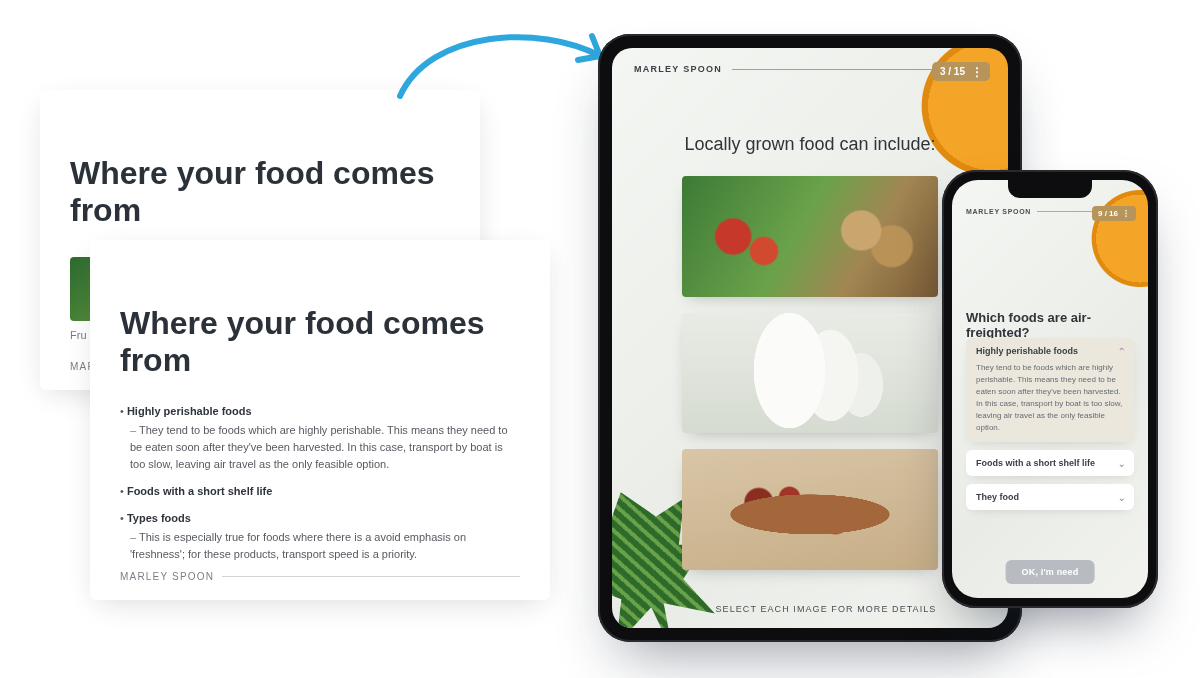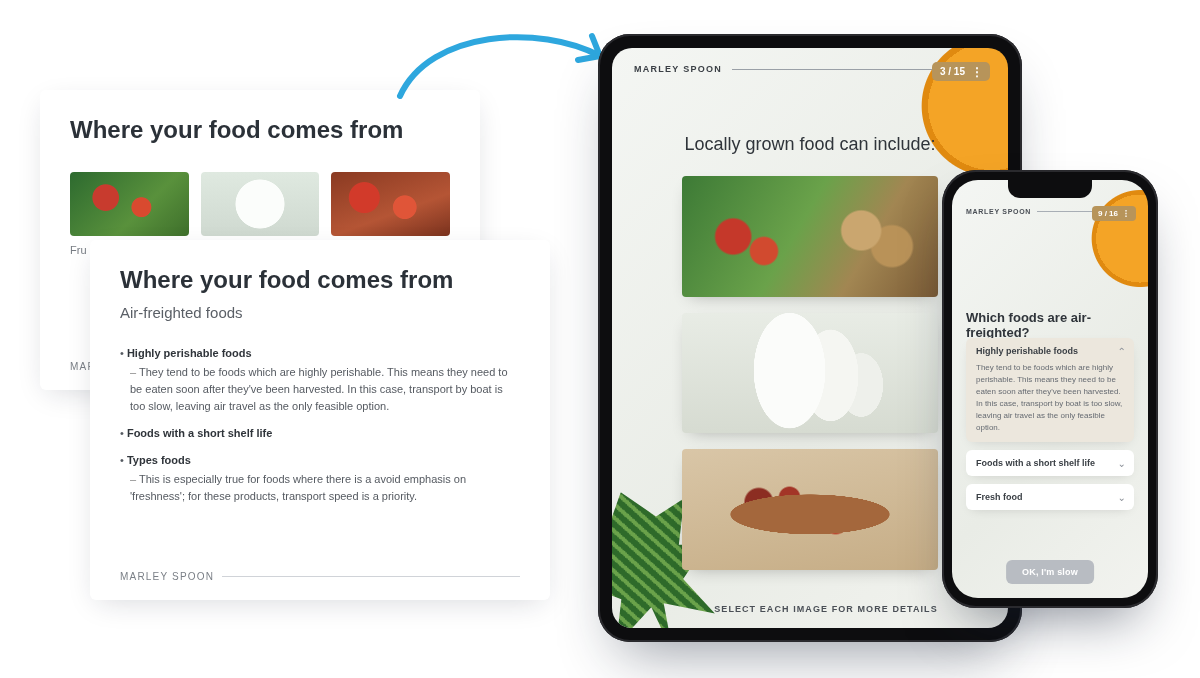--- a/index.html
+++ b/index.html
@@ -17,21 +17,21 @@
   *{box-sizing:border-box;font-family:"Helvetica Neue",Arial,sans-serif;}
   body{margin:0;background:#fff;color:var(--ink);width:var(--page-w);height:var(--page-h);position:relative;}
 
   
   .doc-card{
     position:absolute;background:var(--paper);border-radius:6px;
     box-shadow:0 8px 28px -8px var(--shadow);
     padding:26px 30px 18px 30px;
     display:flex;flex-direction:column;
   }
-  .doc-card .title{font-size:24px;font-weight:700;color:#2b3138;}
+  .doc-card .title{font-size:32px;font-weight:700;color:#2b3138;margin-top:39px;}
   .doc-card .subtitle{font-size:15px;color:var(--muted);margin-top:10px;}
   .doc-card .footer-brand{margin-top:auto;display:flex;align-items:center;gap:8px;font-size:10px;letter-spacing:.12em;color:#7a7f86;text-transform:uppercase;}
   .doc-card .footer-brand .rule{flex:1;height:1px;background:var(--line);}
 
   #doc-back{left:40px;top:90px;width:440px;height:300px;}
   #doc-back .thumbs{margin-top:28px;display:flex;gap:12px;}
   #doc-back .thumb{flex:1;height:64px;border-radius:4px;overflow:hidden;}
   .food1{background:
     radial-gradient(circle at 30% 40%,#c83b2e 0 14%,transparent 15%),
     radial-gradient(circle at 60% 55%,#d94a2f 0 12%,transparent 13%),
@@ -87,21 +87,21 @@
     radial-gradient(ellipse 36px 58px at 42% 48%,#fbfcfa 0 99%,transparent 100%),
     radial-gradient(ellipse 28px 46px at 58% 52%,#f5f6f2 0 99%,transparent 100%),
     radial-gradient(ellipse 22px 32px at 70% 60%,#eef0eb 0 99%,transparent 100%),
     linear-gradient(180deg,#e8ece5,#d6dbd1);}
   .char{background:
     radial-gradient(ellipse 80px 20px at 50% 54%,#a4673c 0 99%,transparent 100%),
     radial-gradient(circle at 30% 44%,#8c2d22 0 7%,transparent 8%),
     radial-gradient(circle at 42% 40%,#a33527 0 6%,transparent 7%),
     radial-gradient(circle at 60% 60%,#b84a30 0 7%,transparent 8%),
     linear-gradient(170deg,#d9c6a7,#c6ad86);}
-  .t-footer{position:absolute;left:0;right:0;bottom:14px;text-align:center;font-size:9px;letter-spacing:.12em;color:#4a4f56;font-weight:700;text-transform:uppercase;padding-left:32px;}
+  .t-footer{position:absolute;left:0;right:0;bottom:14px;text-align:center;font-size:9px;letter-spacing:.12em;color:#4a4f56;font-weight:400;text-transform:uppercase;padding-left:32px;}
   .pineapple{position:absolute;left:-30px;bottom:-30px;width:130px;height:170px;transform:rotate(-18deg);z-index:0;
     background:
       repeating-linear-gradient(60deg,#2e6a2a 0 6px,#6aa24a 6px 10px),
       repeating-linear-gradient(-60deg,#2e6a2a 0 6px,transparent 6px 10px);
     clip-path:polygon(50% 0,70% 20%,95% 15%,80% 40%,100% 45%,75% 60%,90% 85%,55% 70%,50% 100%,45% 70%,10% 85%,25% 60%,0 45%,20% 40%,5% 15%,30% 20%);
     filter:blur(.5px);}
 
   
   .phone{
     position:absolute;left:942px;top:170px;width:216px;height:438px;
@@ -142,21 +142,20 @@
   </div>
   <div style="font-size:11px;color:#777c83;margin-top:8px;">Fru</div>
   <div class="footer-brand">
     <span>MARLEY SPOON</span>
     <span class="rule"></span>
   </div>
 </div>
 
 <div id="doc-front" class="doc-card">
   <div class="title">Where your food comes from</div>
-  <div class="subtitle">Air-freighted foods</div>
   <div class="bullets">
     <div class="item">
       <b>Highly perishable foods</b>
       <span class="sub">They tend to be foods which are highly perishable. This means they need to be eaten soon after they've been harvested. In this case, transport by boat is too slow, leaving air travel as the only feasible option.</span>
     </div>
     <div class="item">
       <b>Foods with a short shelf life</b>
     </div>
     <div class="item">
       <b>Types foods</b>
@@ -211,19 +210,19 @@
       <div class="p-item open">
         <div class="lbl">Highly perishable foods</div>
         <span class="chev">⌃</span>
         <div class="body">They tend to be foods which are highly perishable. This means they need to be eaten soon after they've been harvested. In this case, transport by boat is too slow, leaving air travel as the only feasible option.</div>
       </div>
       <div class="p-item">
         <div class="lbl">Foods with a short shelf life</div>
         <span class="chev">⌄</span>
       </div>
       <div class="p-item">
-        <div class="lbl">Fresh food</div>
+        <div class="lbl">They food</div>
         <span class="chev">⌄</span>
       </div>
     </div>
-    <div class="p-done">OK, I'm slow</div>
+    <div class="p-done">OK, I'm need</div>
   </div>
 </div>
 
 </body></html>

